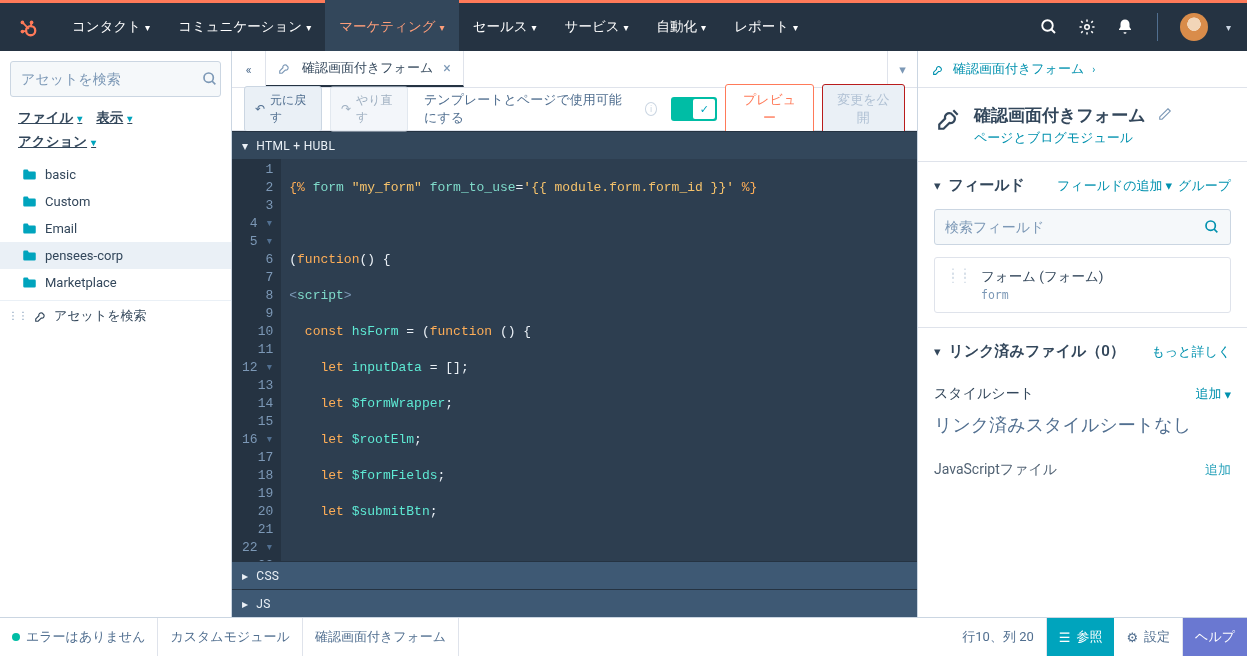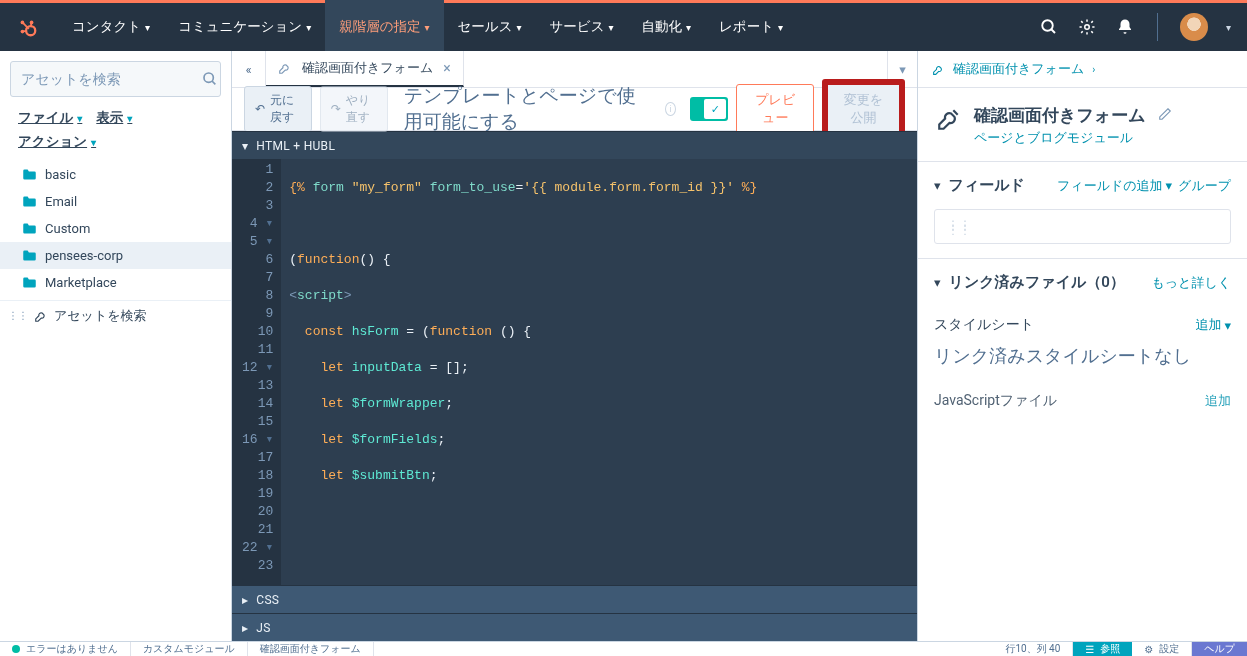--- a/index.html
+++ b/index.html
@@ -48,26 +48,26 @@
   .tab { display:flex; align-items:center; padding:0 12px; gap:10px; border-right:1px solid #dfe3eb; border-bottom:2px solid #253342; background:#fff; cursor:pointer; }
   .tab .tool-icon { color:#7c98b6; }
   .tab .close { color:#7c98b6; font-size:14px; }
   .tab-bar-spacer { flex:1; }
   .tab-bar-right { width:30px; border-left:1px solid #dfe3eb; display:flex; align-items:center; justify-content:center; color:#7c98b6; cursor:pointer; }
 
   .toolbar { height:43px; background:#fff; border-bottom:1px solid #dfe3eb; display:flex; align-items:center; padding:0 12px; gap:8px; }
   .tbtn { border:1px solid #cbd6e2; background:#eaf0f6; color:#516f90; padding:5px 10px; border-radius:3px; font-size:12px; display:flex; align-items:center; gap:5px; cursor:pointer; }
   .tbtn.disabled { opacity:.55; cursor:default; }
   .toolbar-spacer { flex:1; }
-  .avail-label { color:#516f90; font-size:19px; margin-right:4px; }
+  .avail-label { color:#516f90; font-size:13px; margin-right:4px; }
   .info-circle { width:14px; height:14px; border-radius:50%; border:1px solid #cbd6e2; color:#cbd6e2; font-size:9px; display:inline-flex; align-items:center; justify-content:center; margin-right:6px; }
   .toggle { width:52px; height:24px; background:#00bda5; border-radius:3px; position:relative; display:flex; align-items:center; justify-content:flex-end; padding:2px; cursor:pointer; }
   .toggle-thumb { width:22px; height:20px; background:#fff; border-radius:2px; display:flex; align-items:center; justify-content:center; color:#00a4bd; font-size:11px; }
   .btn-outline-orange { border:1px solid #ff7a59; color:#ff7a59; background:#fff; padding:6px 14px; border-radius:3px; font-size:13px; cursor:pointer; }
-  .btn-disabled { border:6px solid #b91c1c; color:#b0c1d4; background:#eaf0f6; padding:6px 12px; border-radius:3px; font-size:13px; }
+  .btn-disabled { border:1px solid #b91c1c; color:#b0c1d4; background:#eaf0f6; padding:6px 12px; border-radius:3px; font-size:13px; }
 
   
   .code-area { flex:1; display:flex; flex-direction:column; min-height:0; background:#2d3e50; }
   .code-section-header { height:28px; background:#33475b; color:#eaf0f6; display:flex; align-items:center; padding:0 10px; font-size:12px; letter-spacing:.3px; gap:8px; cursor:pointer; border-top:1px solid #253342; }
   .code-section-header.collapsed { background:#3e5974; }
   .code-body { flex:1; overflow:hidden; display:flex; font-family: Menlo, Consolas, "Courier New", monospace; font-size:13px; line-height:18px; }
   .gutter { background:#253342; color:#7c98b6; text-align:right; padding:2px 8px 0 10px; min-width:40px; user-select:none; }
   .gutter div { height:18px; }
   .code-lines { flex:1; padding:2px 0 0 8px; color:#eaf0f6; white-space:pre; overflow:hidden; }
   .code-lines div { height:18px; }
@@ -98,21 +98,21 @@
   .field-card { margin:0 16px 14px; border:1px solid #dfe3eb; border-radius:3px; padding:10px 12px; display:flex; align-items:flex-start; gap:10px; cursor:pointer; }
   .grip { color:#cbd6e2; font-size:12px; line-height:5px; display:flex; flex-direction:column; padding-top:3px; }
   .field-card-title { font-size:13.5px; }
   .field-card-sub { font-family: Menlo, monospace; font-size:11.5px; color:#7c98b6; margin-top:2px; }
 
   .rp-body-text { padding:0 16px 14px; color:#516f90; font-size:18px; }
   .rp-row-split { display:flex; align-items:center; padding:10px 16px; justify-content:space-between; }
   .rp-row-split .label { font-size:14px; }
 
   
-  .footer { height:15px; background:#fff; border-top:1px solid #cbd6e2; display:flex; align-items:stretch; font-size:10px; }
+  .footer { height:39px; background:#fff; border-top:1px solid #cbd6e2; display:flex; align-items:stretch; font-size:13px; }
   .footer-seg { padding:0 12px; display:flex; align-items:center; border-right:1px solid #dfe3eb; gap:6px; }
   .dot-green { width:8px; height:8px; border-radius:50%; background:#00bda5; }
   .footer-spacer { flex:1; }
   .footer-seg.blue { background:#00a4bd; color:#fff; border:none; }
   .footer-seg.purple { background:#6a78d1; color:#fff; border:none; }
   .footer-seg.light { color:#516f90; }
   .footer-seg.action { color:#516f90; cursor:pointer; }
 
   svg { display:block; }
 </style>
@@ -137,21 +137,21 @@
     <div class="nav-items">
       <div class="nav-item">
           <span class="nav-item-label">コンタクト</span>
           <span class="chev-down">▾</span>
         </div>
       <div class="nav-item">
           <span class="nav-item-label">コミュニケーション</span>
           <span class="chev-down">▾</span>
         </div>
       <div class="nav-item active">
-          <span class="nav-item-label" style="color:#ff9e7a">親階層の指定</span>
+          <span class="nav-item-label" style="color:#ff9e7a">マーケティング</span>
           <span class="chev-down" style="color:#ff9e7a">▾</span>
         </div>
       <div class="nav-item">
           <span class="nav-item-label">セールス</span>
           <span class="chev-down">▾</span>
         </div>
       <div class="nav-item">
           <span class="nav-item-label">サービス</span>
           <span class="chev-down">▾</span>
         </div>
@@ -224,29 +224,29 @@
               </svg>
             </span>
             <span>basic</span>
           </div>
         <div class="tree-item">
             <span class="folder-icon">
               <svg width="15" height="13" viewBox="0 0 24 20" fill="#00a4bd">
                 <path d="M2 4a2 2 0 0 1 2-2h5l2 3h9a2 2 0 0 1 2 2v9a2 2 0 0 1-2 2H4a2 2 0 0 1-2-2V4z"></path>
               </svg>
             </span>
-            <span>Email</span>
+            <span>Custom</span>
           </div>
         <div class="tree-item">
             <span class="folder-icon">
               <svg width="15" height="13" viewBox="0 0 24 20" fill="#00a4bd">
                 <path d="M2 4a2 2 0 0 1 2-2h5l2 3h9a2 2 0 0 1 2 2v9a2 2 0 0 1-2 2H4a2 2 0 0 1-2-2V4z"></path>
               </svg>
             </span>
-            <span>Custom</span>
+            <span>Email</span>
           </div>
         <div class="tree-item selected">
             <span class="folder-icon">
               <svg width="15" height="13" viewBox="0 0 24 20" fill="#00a4bd">
                 <path d="M2 4a2 2 0 0 1 2-2h5l2 3h9a2 2 0 0 1 2 2v9a2 2 0 0 1-2 2H4a2 2 0 0 1-2-2V4z"></path>
               </svg>
             </span>
             <span>pensees-corp</span>
           </div>
         <div class="tree-item">
@@ -336,20 +336,21 @@
               <div>23</div>
           </div>
           <div class="code-lines">
 <div><span class="c-kw2">{%</span> <span class="c-green">form</span> <span class="c-orange">"my_form"</span> <span class="c-green">form_to_use</span>=<span class="c-orange">'{{ module.form.form_id }}'</span> <span class="c-kw2">%}</span></div>
 <div> </div>
 <div><span class="c-punc">(</span><span class="c-kw2">function</span><span class="c-punc">() {</span></div>
 <div><span class="c-tag">&lt;</span><span class="c-green">script</span><span class="c-tag">&gt;</span></div>
 <div>  <span class="c-kw2">const</span> <span class="c-var">hsForm</span> <span class="c-punc">= (</span><span class="c-kw2">function</span> <span class="c-punc">() {</span></div>
 <div>    <span class="c-kw2">let</span> <span class="c-var">inputData</span> <span class="c-punc">= [];</span></div>
 <div>    <span class="c-kw2">let</span> <span class="c-var">$formWrapper</span><span class="c-punc">;</span></div>
+<div>    <span class="c-kw2">let</span> <span class="c-var">$rootElm</span><span class="c-punc">;</span></div>
 <div>    <span class="c-kw2">let</span> <span class="c-var">$formFields</span><span class="c-punc">;</span></div>
 <div>    <span class="c-kw2">let</span> <span class="c-var">$submitBtn</span><span class="c-punc">;</span></div>
 <div> </div>
 
 
 
 
 
 
 
@@ -401,25 +402,38 @@
 
       <div class="rp-section">
         <div class="rp-section-header">
           <span style="color:#33475b">▾</span>
           <span class="rp-section-title">フィールド</span>
           <div class="rp-section-actions">
             <span class="rp-link"><span>フィールドの追加</span> ▾</span>
             <span class="rp-link">グループ</span>
           </div>
         </div>
+        <div class="field-search">
+          <input class="search-input" placeholder="検索フィールド" style="">
+          <span style="color:#0091ae">
+              <svg width="16" height="16" viewBox="0 0 24 24" fill="none" stroke="currentColor" stroke-width="2.5">
+                <circle cx="10" cy="10" r="7"></circle>
+                <line x1="20" y1="20" x2="15" y2="15"></line>
+              </svg>
+            </span>
+        </div>
         <div class="field-card">
           <div class="grip">
               <span>⋮⋮</span>
               <span>⋮⋮</span>
             </div>
+          <div>
+            <div class="field-card-title">フォーム (フォーム)</div>
+            <div class="field-card-sub">form</div>
+          </div>
         </div>
       </div>
 
       <div class="rp-section">
         <div class="rp-section-header">
           <span style="color:#33475b">▾</span>
           <span class="rp-section-title">リンク済みファイル（0）</span>
           <div class="rp-section-actions">
             <span class="rp-link">もっと詳しく</span>
           </div>
@@ -441,21 +455,21 @@
   </div>
 
   <div class="footer">
     <div class="footer-seg light">
         <span class="dot-green"></span>
         <span>エラーはありません</span>
       </div>
     <div class="footer-seg light">カスタムモジュール</div>
     <div class="footer-seg light">確認画面付きフォーム</div>
     <div class="footer-spacer"></div>
-    <div class="footer-seg light">行10、列 40</div>
+    <div class="footer-seg light">行10、列 20</div>
     <div class="footer-seg blue">
         <span>☰</span>
         <span>参照</span>
       </div>
     <div class="footer-seg action">
         <span>⚙</span>
         <span>設定</span>
       </div>
     <div class="footer-seg purple">ヘルプ</div>
   </div>

